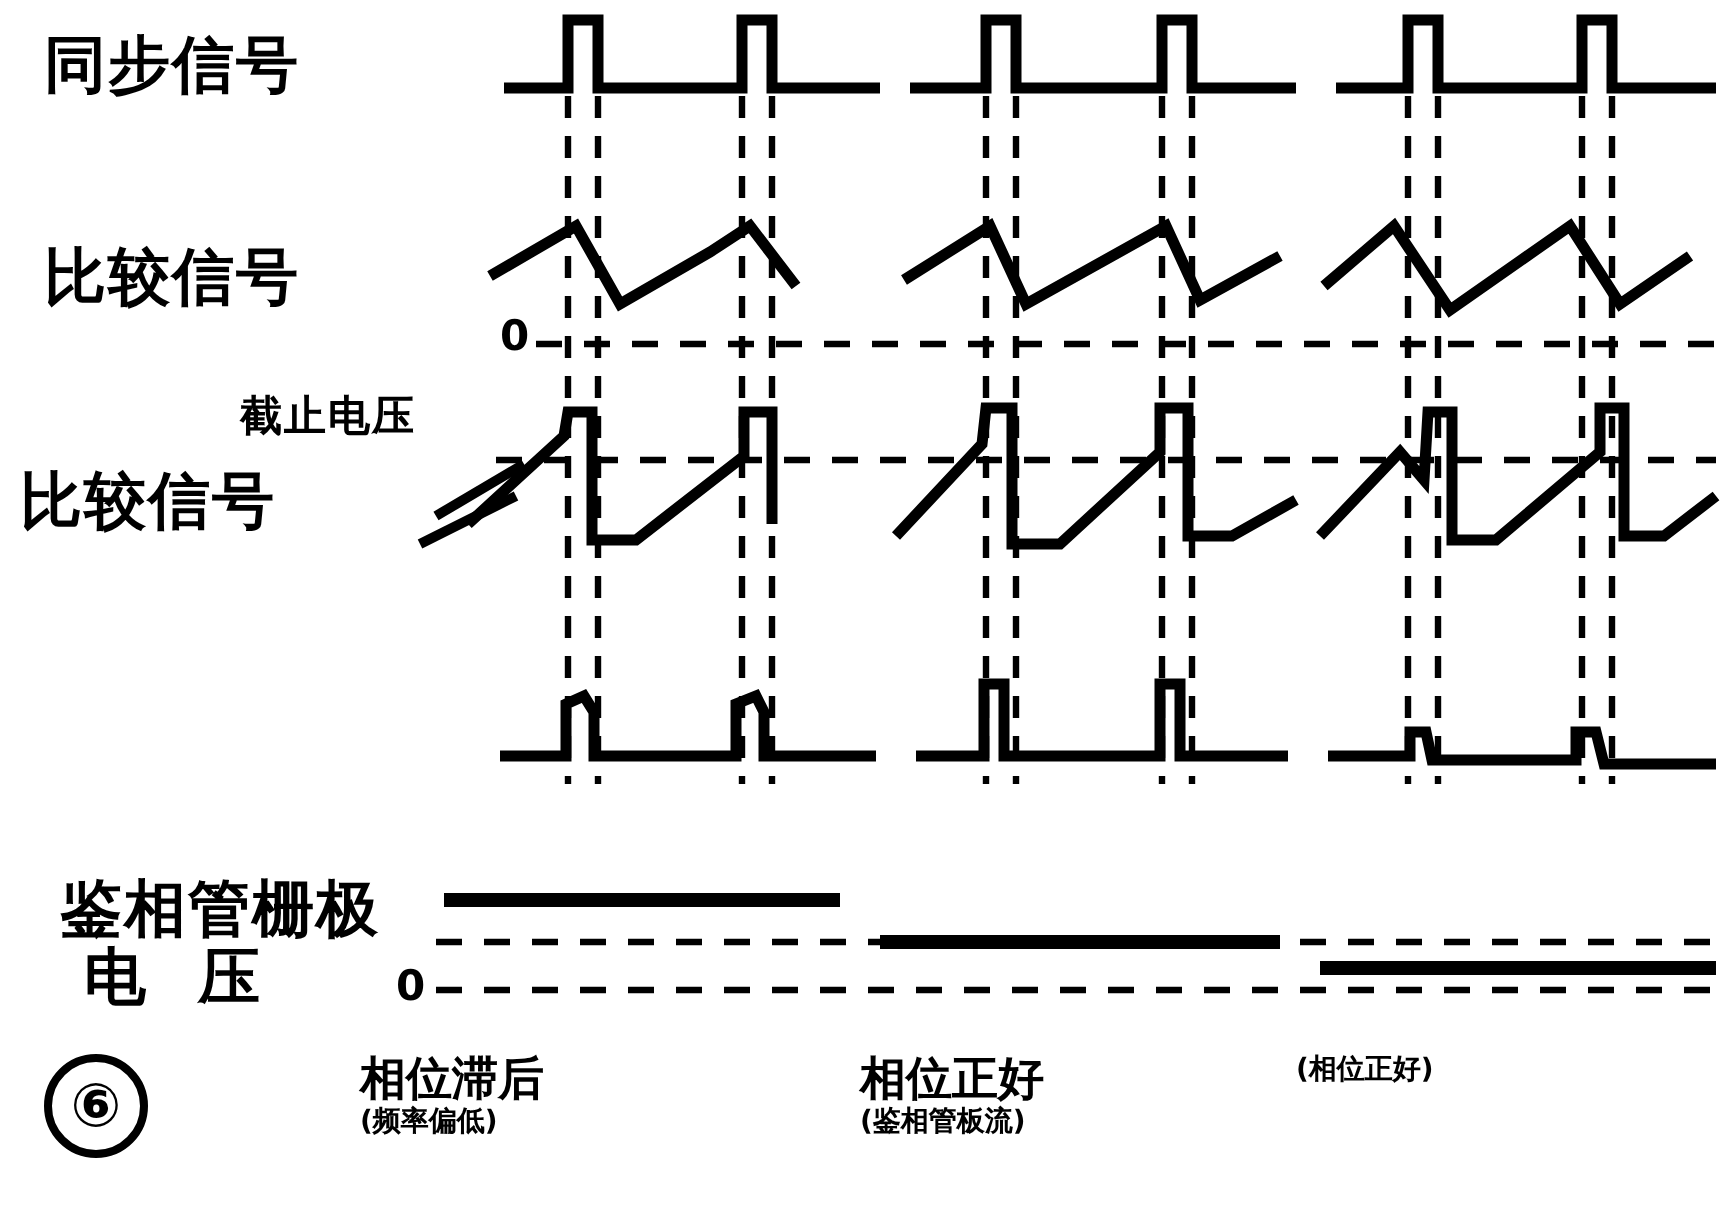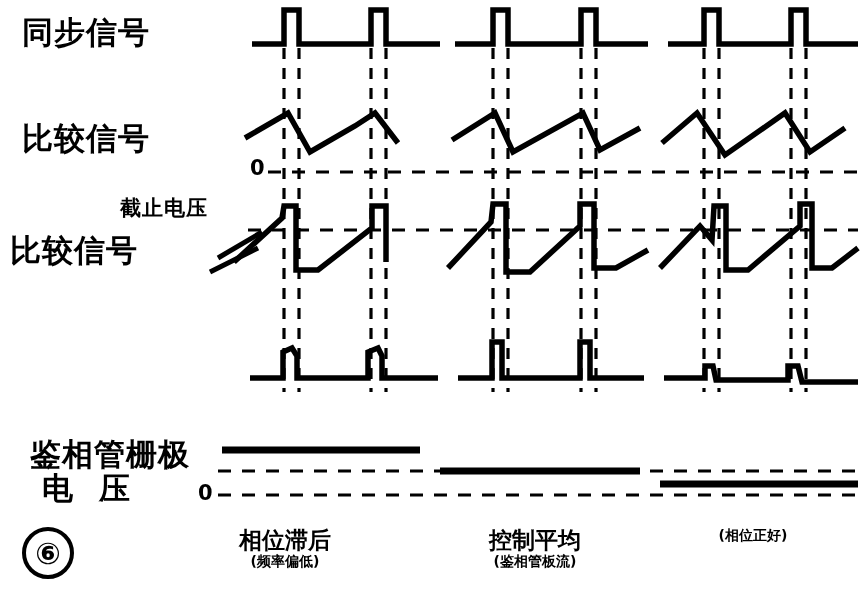--- a/index.html
+++ b/index.html
@@ -19,21 +19,20 @@
     letter-spacing:1px;
     font-family:"DejaVu Sans","Liberation Sans",sans-serif;
   }
   .row-label{font-size:31px;}
   .small-label{font-size:21px;}
   .zero-label{font-size:21px;font-weight:bold;}
   .cap{
     position:absolute;
     font-weight:bold;
     font-size:23px;
-    text-align:center;
     line-height:1.12;
     white-space:nowrap;
   }
   .cap .sub{display:block;font-size:14px;}
   .fignum{
     position:absolute;
     left:22px;top:527px;
     width:52px;height:52px;
     border:4px solid #000;
     border-radius:50%;
@@ -63,21 +62,21 @@
   <div class="lbl zero-label" style="left:250px;top:156px;">0</div>
   <div class="lbl zero-label" style="left:198px;top:481px;">0</div>
 
   <div class="fignum">⑥</div>
 
   <div class="cap" style="left:180px;top:528px;width:210px;">
     <span>相位滞后</span>
     <span class="sub">(频率偏低)</span>
   </div>
   <div class="cap" style="left:430px;top:528px;width:210px;">
-    <span>控制平均</span>
+    <span>相位正好</span>
     <span class="sub">(鉴相管板流)</span>
   </div>
   <div class="cap" style="left:648px;top:528px;width:210px;">
     <span class="sub">(相位正好)</span>
   </div>
 
   <svg class="plot" viewBox="0 0 864 606">
 
     <g>
 

